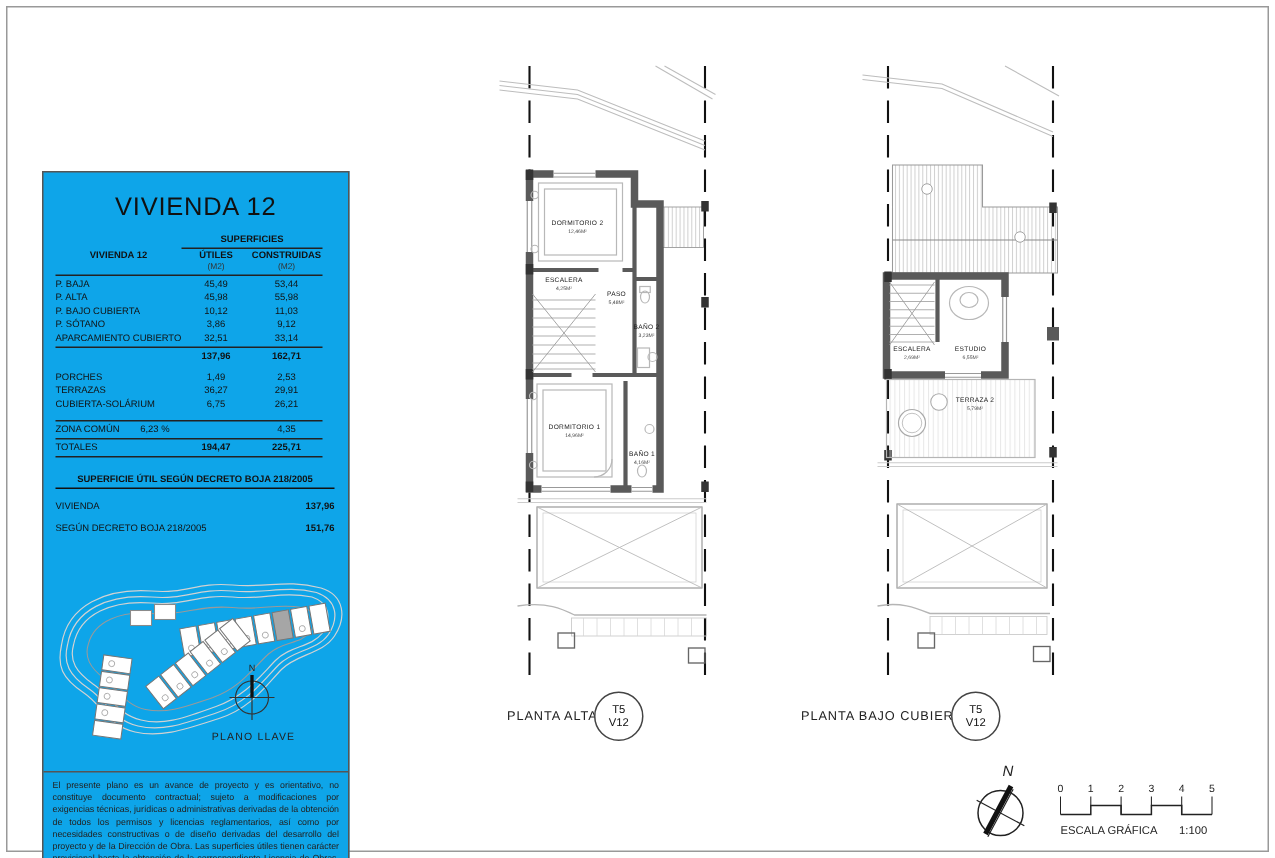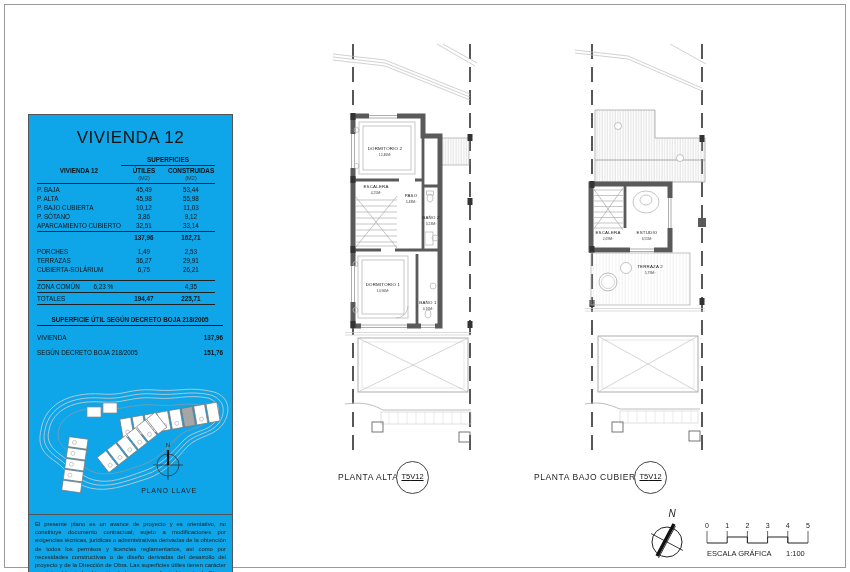--- a/index.html
+++ b/index.html
@@ -31,22 +31,22 @@
               padding:5px 6px;box-sizing:border-box;}
   .disclaimer p{margin:0;font-size:5.9px;line-height:8.2px;text-align:justify;color:#222;}
   .date{position:absolute;left:8px;bottom:4px;font-size:6.5px;color:#222;}
   
   .plan-svg{position:absolute;}
   svg text{font-family:"Liberation Sans",sans-serif;fill:#222;}
   .room-name{font-size:4.4px;letter-spacing:.2px;}
   .room-area{font-size:3.4px;fill:#444;}
   .plan-caption{position:absolute;font-size:8.5px;letter-spacing:.6px;color:#222;white-space:nowrap;}
   .unit-badge{position:absolute;width:31px;height:31px;border:1px solid #444;border-radius:50%;
-              display:flex;flex-direction:row;align-items:center;justify-content:center;
-              font-size:7.5px;line-height:8.5px;color:#111;background:#fff;text-decoration:underline;}
+              display:flex;flex-direction:column;align-items:center;justify-content:center;
+              font-size:7.5px;line-height:8.5px;color:#111;background:#fff;}
   .scale-label{font-size:7.5px;}
   .ticknum{font-size:7px;}
   .north-label{font-size:10px;font-style:italic;}
   .kp-label{font-size:7px;letter-spacing:.8px;}
   .kp-north{font-size:6px;}
 </style>
 </head>
 <body>
 
 <div class="sheet">

